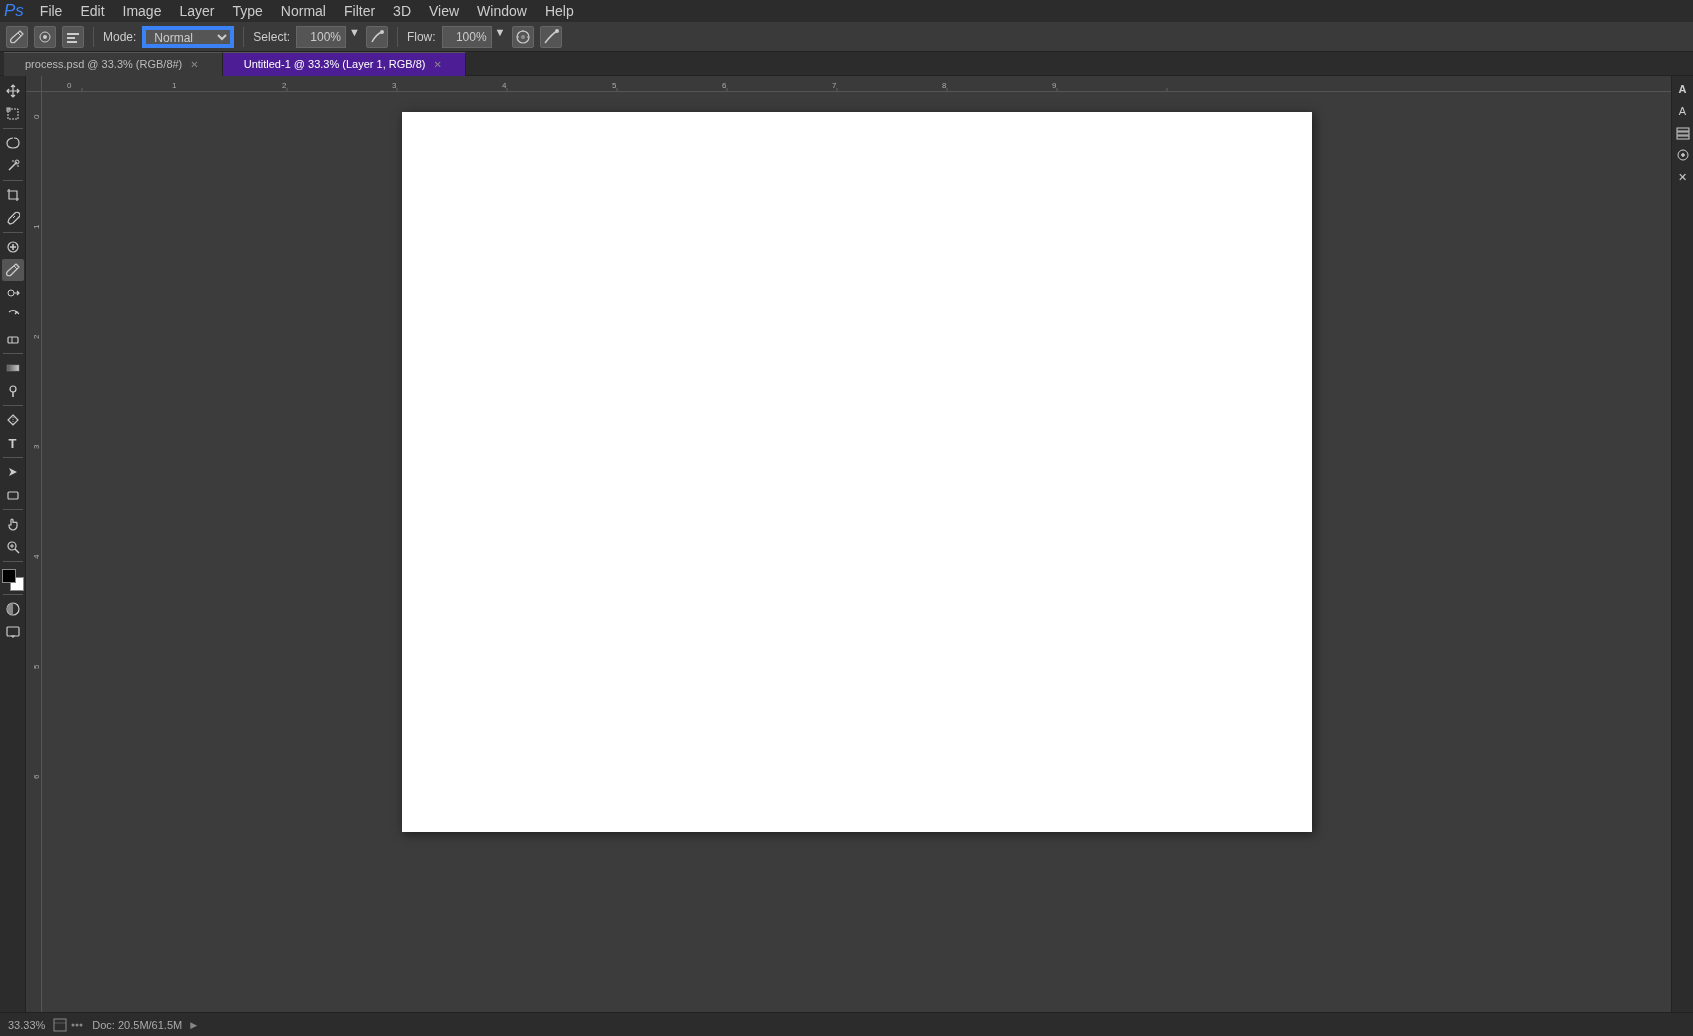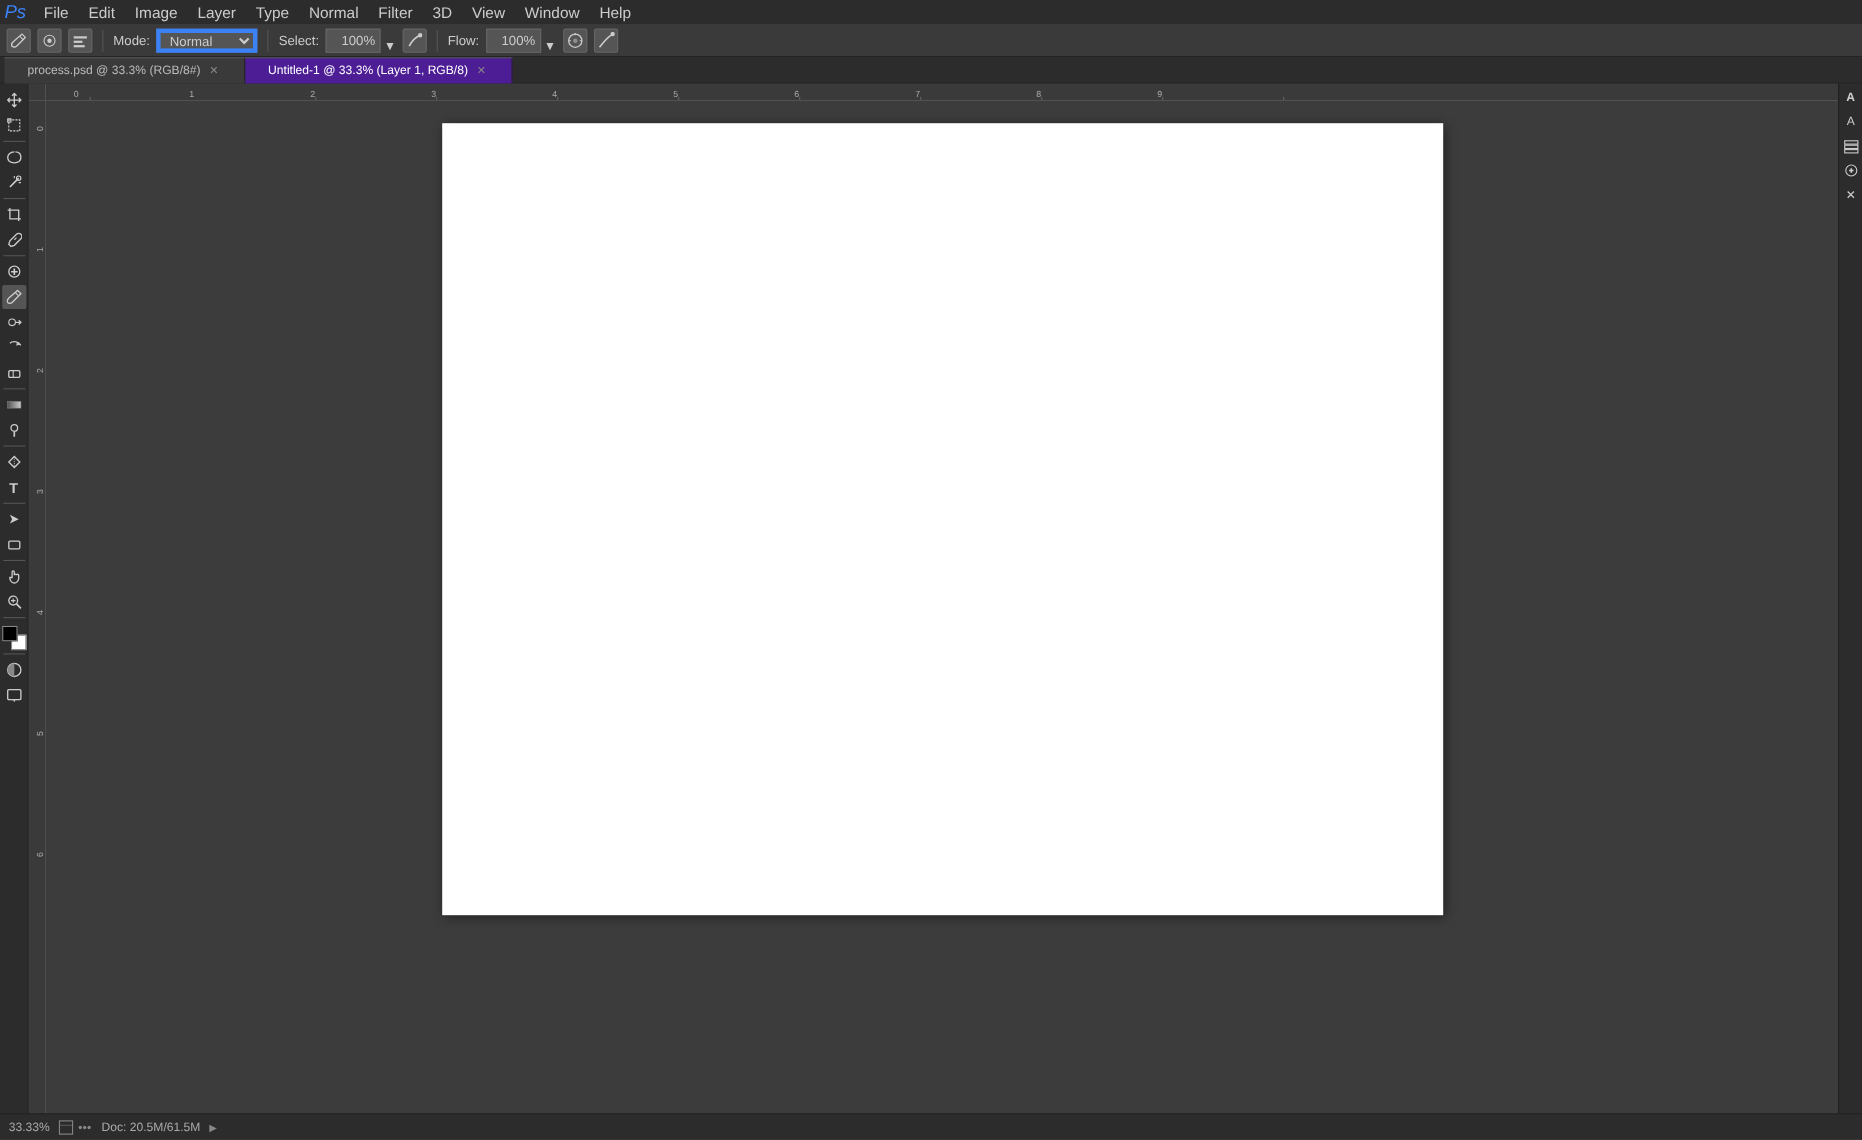--- a/index.html
+++ b/index.html
@@ -68,21 +68,21 @@
       height: 22px;
       background: #555;
       color: #ccc;
       border: 4px solid #3b82f6;
       font-size: 12px;
       padding: 0 4px;
       cursor: pointer;
     }
     .options-input-group {
       display: flex;
-      align-items: flex-end;
+      align-items: flex-start;
       gap: 3px;
     }
     .options-input {
       height: 22px;
       width: 50px;
       background: #555;
       color: #ccc;
       border: 1px solid #666;
       font-size: 12px;
       padding: 0 4px;

